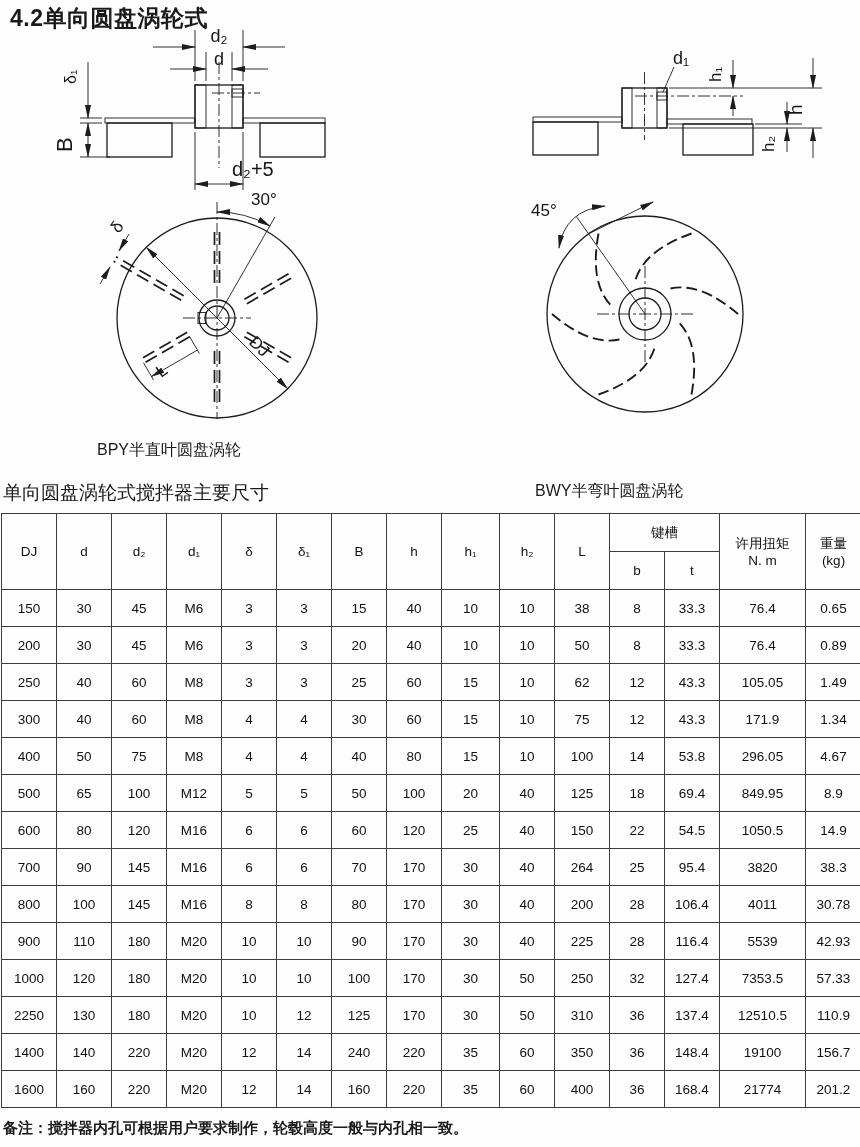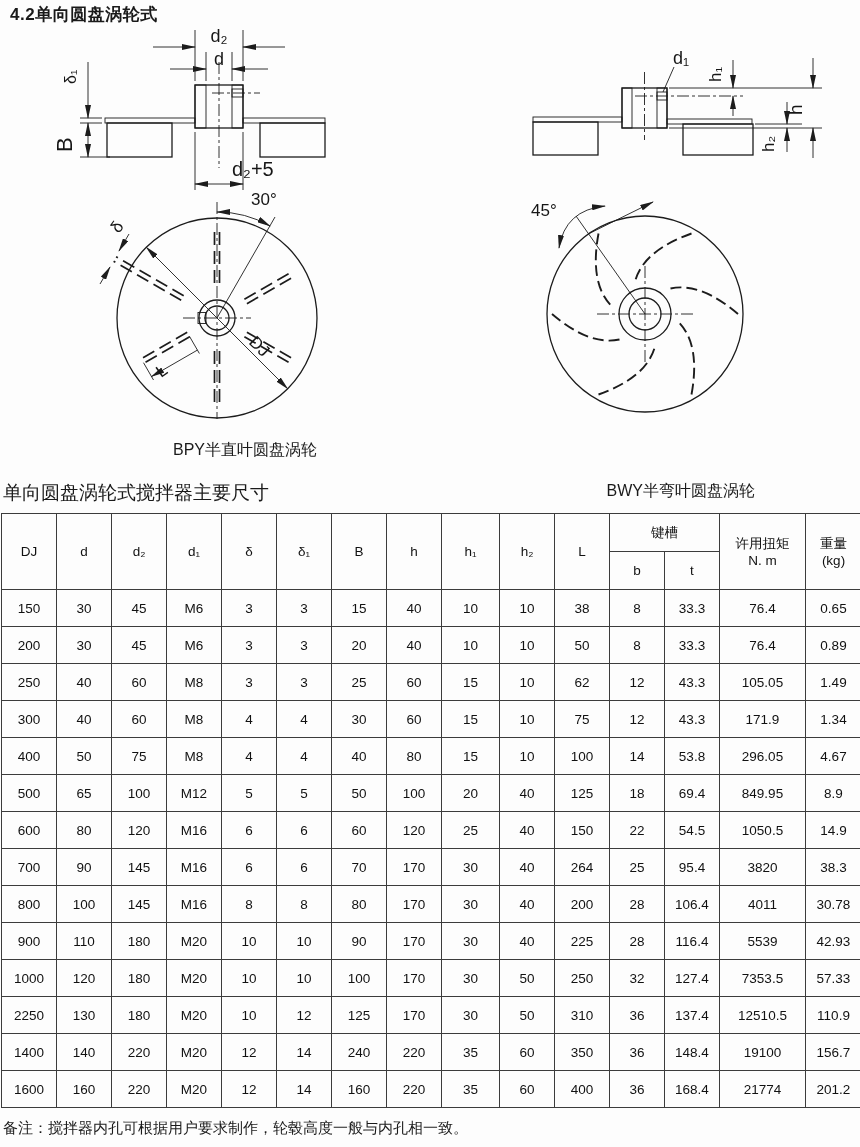--- a/index.html
+++ b/index.html
@@ -1,24 +1,24 @@
 <!DOCTYPE html>
 <html><head>
 <meta charset="utf-8">
 <style>
   html,body{margin:0;padding:0;}
   body{width:860px;height:1147px;background:#fdfdfd;position:relative;
        font-family:"Liberation Sans","DejaVu Sans",sans-serif;color:#1a1a1a;overflow:hidden;}
   .abs{position:absolute;}
-  #doc-title{left:10px;top:3px;font-size:17px;font-weight:bold;letter-spacing:.5px;}
-  .fig-caption{font-size:16px;text-align:right;width:220px;top:440px;}
+  #doc-title{left:10px;top:3px;font-size:23px;font-weight:bold;letter-spacing:.5px;}
+  .fig-caption{font-size:16px;text-align:left;width:220px;top:440px;}
   #bpy-caption{left:97px;}
   #bwy-caption{left:535px;margin-top:41px;}
   #table-caption{left:3px;top:480px;font-size:19px;}
-  #footer-note{left:3px;top:1119px;font-size:15px;font-weight:normal;}
+  #footer-note{left:3px;top:1119px;font-size:15px;font-weight:bold;}
   svg{position:absolute;overflow:visible;}
   svg text{font-family:"Liberation Sans","DejaVu Sans",sans-serif;fill:#161616;}
   .oline{stroke:#1c1c1c;stroke-width:1.3;fill:none;}
   .thin{stroke:#1c1c1c;stroke-width:.9;fill:none;}
   .cl{stroke:#1c1c1c;stroke-width:.9;fill:none;stroke-dasharray:12 3 3 3;}
   .blade{stroke:#1c1c1c;stroke-width:1.7;fill:none;stroke-dasharray:13 6;}
   .bladec{stroke:#1c1c1c;stroke-width:1.9;fill:none;stroke-dasharray:11 5;}
   table#spec-table{position:absolute;left:1px;top:513px;width:858px;
       border-collapse:collapse;table-layout:fixed;font-size:13.5px;}
   #spec-table th,#spec-table td{border:1px solid #3c3c3c;text-align:center;

